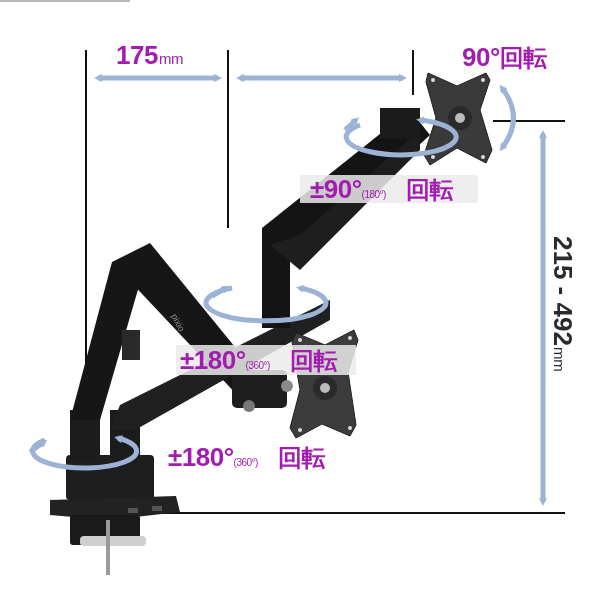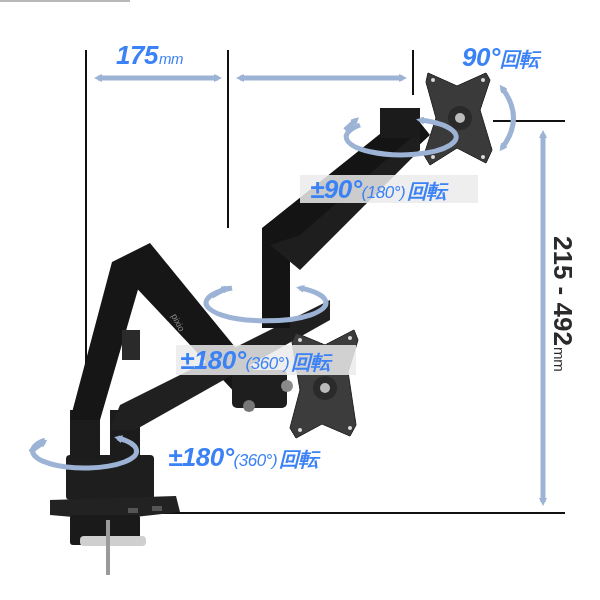--- a/index.html
+++ b/index.html
@@ -1,23 +1,23 @@
 <!DOCTYPE html>
 <html><head>
   <meta charset="utf-8">
   <style>
     * { margin:0; padding:0; box-sizing:border-box; }
     html, body { width:600px; height:600px; background:#ffffff; overflow:hidden; }
     body { position:relative; font-family:"Liberation Sans", "DejaVu Sans", sans-serif; color:#2a2a2a; }
     #stage { position:absolute; left:0; top:0; width:600px; height:600px; }
-    .label { position:absolute; font-weight:bold; color:#3b82f6; white-space:nowrap; line-height:1;font-style:italic; }
+    .label { position:absolute; font-weight:bold; color:#a21caf; white-space:nowrap; line-height:1; }
     .big { font-size:26px; letter-spacing:-0.5px; }
     .unit { font-size:15px; font-weight:normal; margin-left:1px; }
-    .paren { font-size:17px; font-weight:normal; margin-right:2px; }
-    .jp { font-size:20px; font-weight:bold; }
+    .paren { font-size:10px; font-weight:normal; margin-right:20px; }
+    .jp { font-size:24px; font-weight:bold; }
     .band { position:absolute; background:rgba(235,235,235,0.85); }
     .vlabel { position:absolute; transform-origin:left top; transform:rotate(90deg); font-weight:bold; font-size:26px; white-space:nowrap; color:#2b2b2b; }
     .topbar { position:absolute; left:0; top:0; width:130px; height:2px; background:#b8b8b8; }
   </style>
 </head>
 <body>
 
 <div id="stage">
   <div class="topbar"></div>
 

